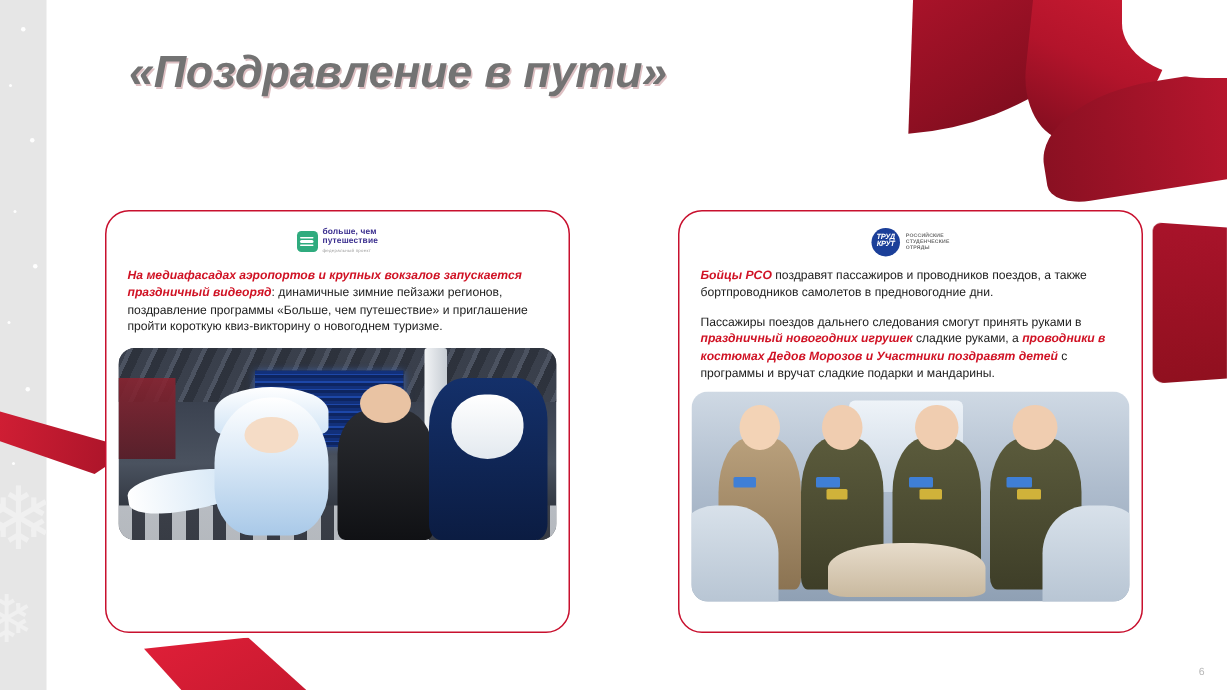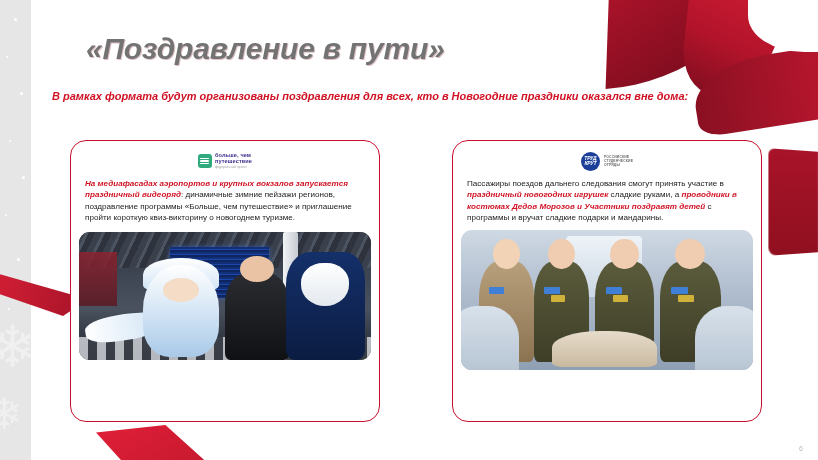--- a/index.html
+++ b/index.html
@@ -266,21 +266,20 @@
   <div class="ribbon rb-topright-2"></div>
   <div class="ribbon rb-topright-3"></div>
   <div class="ribbon rb-topright-4"></div>
   <div class="ribbon rb-right-band"></div>
   <div class="ribbon rb-left-mid"></div>
   <div class="ribbon rb-bottom-chevron"></div>
 
   <div class="title">«Поздравление в пути»</div>
 
   <div class="intro">
-    <p class="intro-lead">В рамках формата будут организованы поздравления для всех, кто в Новогодние праздники оказался вне дома:</p>
   </div>
 
   <div class="card card-left">
     <div class="logo-wrap">
       <div class="logo-bcht">
         <div class="mark">
             <i></i>
             <i></i>
             <i></i>
           </div>
@@ -323,21 +322,24 @@
         </div>
         <div class="txt">
           <span>РОССИЙСКИЕ</span>
           <span>СТУДЕНЧЕСКИЕ</span>
           <span>ОТРЯДЫ</span>
         </div>
       </div>
     </div>
     <div class="card-text">
       <p class="para">
-        <span>Пассажиры поездов дальнего следования смогут принять участие в </span><span class="hl">праздничный новогодних игрушек</span><span> сладкие руками, а </span><span class="hl">проводники в костюмах Дедов Морозов и Участники поздравят детей</span><span> с программы и вручат сладкие подарки и мандарины.</span>
+        <span class="hl">Бойцы РСО</span><span> поздравят пассажиров и проводников поездов, а также бортпроводников самолетов в предновогодние дни.</span>
+      </p>
+      <p class="para">
+        <span>Пассажиры поездов дальнего следования смогут принять руками в </span><span class="hl">праздничный новогодних игрушек</span><span> сладкие руками, а </span><span class="hl">проводники в костюмах Дедов Морозов и Участники поздравят детей</span><span> с программы и вручат сладкие подарки и мандарины.</span>
       </p>
     </div>
     <div class="photo">
       <div class="ph-train">
         <div class="window"></div>
         <div class="person p1">
             <div class="patch"></div>
           </div>
         <div class="person p2">
             <div class="patch"></div>

